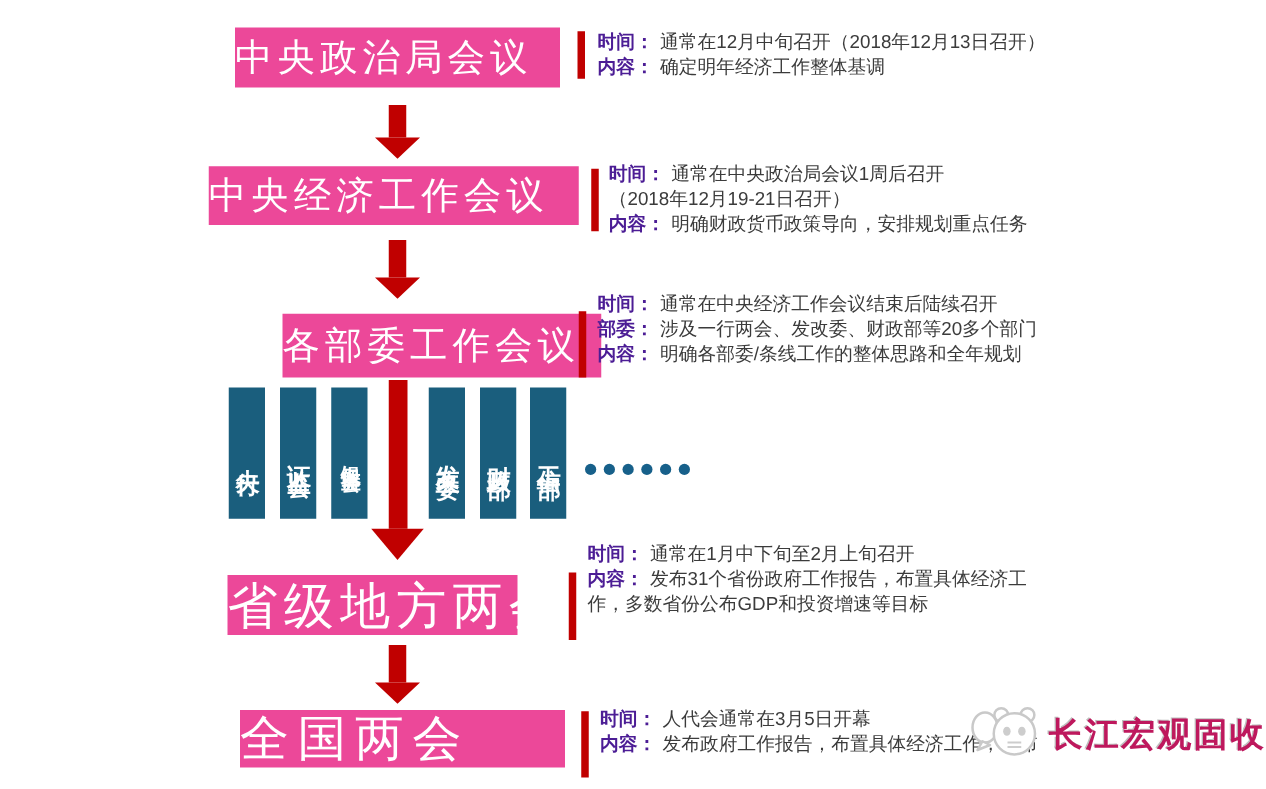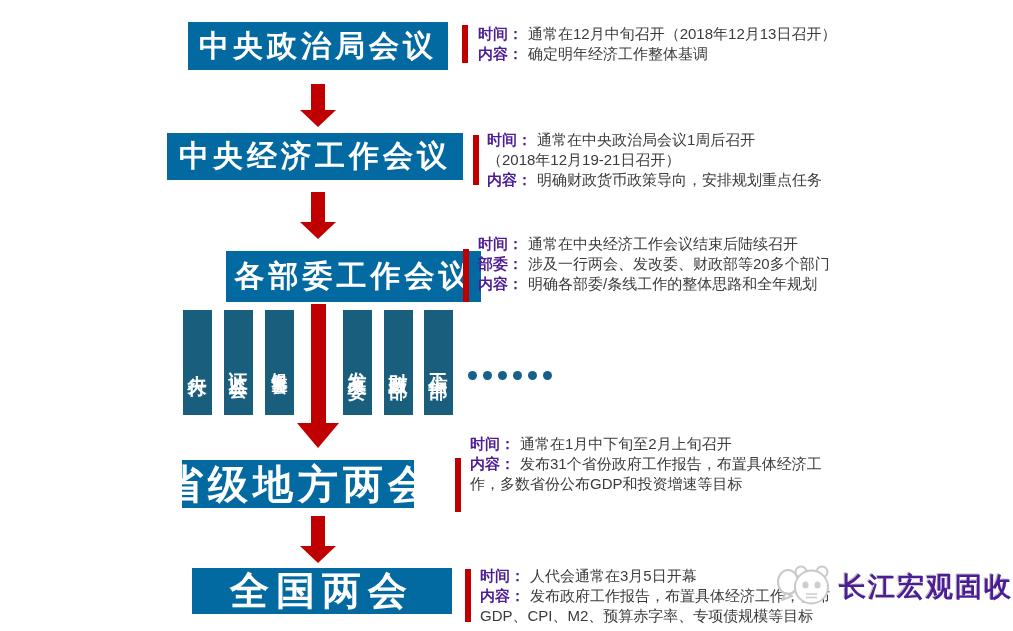--- a/index.html
+++ b/index.html
@@ -2,22 +2,22 @@
 <html><head>
 <meta charset="utf-8">
 <style>
   html,body{margin:0;padding:0;background:#fff;}
   .stage{
     position:relative;width:1013px;height:631px;background:#ffffff;overflow:hidden;
     font-family:"Liberation Sans","DejaVu Sans",sans-serif;
   }
   
   .mbox{
-    position:absolute;background:#0369a1;color:#ffffff;font-weight:bold;
-    display:flex;align-items:center;justify-content:center;white-space:nowrap;
+    position:absolute;background:#ec4899;color:#ffffff;font-weight:normal;
+    display:flex;align-items:center;white-space:nowrap;
   }
   .box1{left:188px;top:22px;width:260px;height:48px;font-size:30px;letter-spacing:4px;}
   .box2{left:167px;top:133px;width:296px;height:47px;font-size:30px;letter-spacing:4px;}
   .box3{left:188px;top:251px;width:255px;height:51px;font-size:30px;letter-spacing:4px;margin-left:38px;}
   .box4{left:182px;top:460px;width:232px;height:48px;font-size:40px;letter-spacing:5px;}
   .box5{left:192px;top:568px;width:260px;height:46px;font-size:39px;letter-spacing:7px;}
   
   .stem{position:absolute;background:#C00000;}
   .head{position:absolute;width:0;height:0;border-left:18px solid transparent;border-right:18px solid transparent;border-top:17px solid #C00000;}
   .stem1{left:311px;top:84px;width:14px;height:26px;}   .head1{left:300px;top:110px;}
@@ -53,21 +53,21 @@
   .anno-label{font-weight:bold;color:#4c1d95;margin-right:5px;}
   .anno-label:empty{margin-right:0;display:none;}
   .anno1{left:478px;top:24px;}
   .anno2{left:487px;top:130px;}
   .anno3{left:478px;top:234px;}
   .anno4{left:470px;top:434px;}
   .anno5{left:480px;top:566px;}
   
   .watermark{position:absolute;left:776px;top:560px;display:flex;align-items:center;gap:5px;z-index:5;}
   .wm-text{
-    font-size:27px;font-weight:bold;color:#4c1d95;letter-spacing:2px;white-space:nowrap;
+    font-size:27px;font-weight:bold;color:#be185d;letter-spacing:2px;white-space:nowrap;
     text-shadow:1px 1px 0 #ffffff,-1px -1px 0 #bfbfbf;
   }
 </style>
 </head>
 <body>
 
 <div class="stage">
 
   <div class="mbox box1">
     <span>中央政治局会议</span>
@@ -147,21 +147,20 @@
 
   <div class="anno anno4">
     <div class="anno-line"><b class="anno-label">时间：</b><span>通常在1月中下旬至2月上旬召开</span></div>
     <div class="anno-line"><b class="anno-label">内容：</b><span>发布31个省份政府工作报告，布置具体经济工</span></div>
     <div class="anno-line"><span>作，多数省份公布GDP和投资增速等目标</span></div>
   </div>
 
   <div class="anno anno5">
     <div class="anno-line"><b class="anno-label">时间：</b><span>人代会通常在3月5日开幕</span></div>
     <div class="anno-line"><b class="anno-label">内容：</b><span>发布政府工作报告，布置具体经济工作，公布</span></div>
-    <div class="anno-line"><span>GDP、CPI、M2、预算赤字率、专项债规模等目标</span></div>
   </div>
 
   <div class="watermark">
     <span>
       <svg width="58" height="50" viewBox="0 0 58 50">
         <ellipse cx="12" cy="22" rx="10" ry="12" fill="#ffffff" stroke="#c9c9c9" stroke-width="2"></ellipse>
         <path d="M10 33 L6 40 L16 36 Z" fill="#ffffff" stroke="#c9c9c9" stroke-width="2" stroke-linejoin="round"></path>
         <circle cx="25" cy="12" r="5.5" fill="#ffffff" stroke="#c9c9c9" stroke-width="2"></circle>
         <circle cx="46" cy="12" r="5.5" fill="#ffffff" stroke="#c9c9c9" stroke-width="2"></circle>
         <circle cx="35.5" cy="27" r="16.5" fill="#ffffff" stroke="#c9c9c9" stroke-width="2"></circle>

